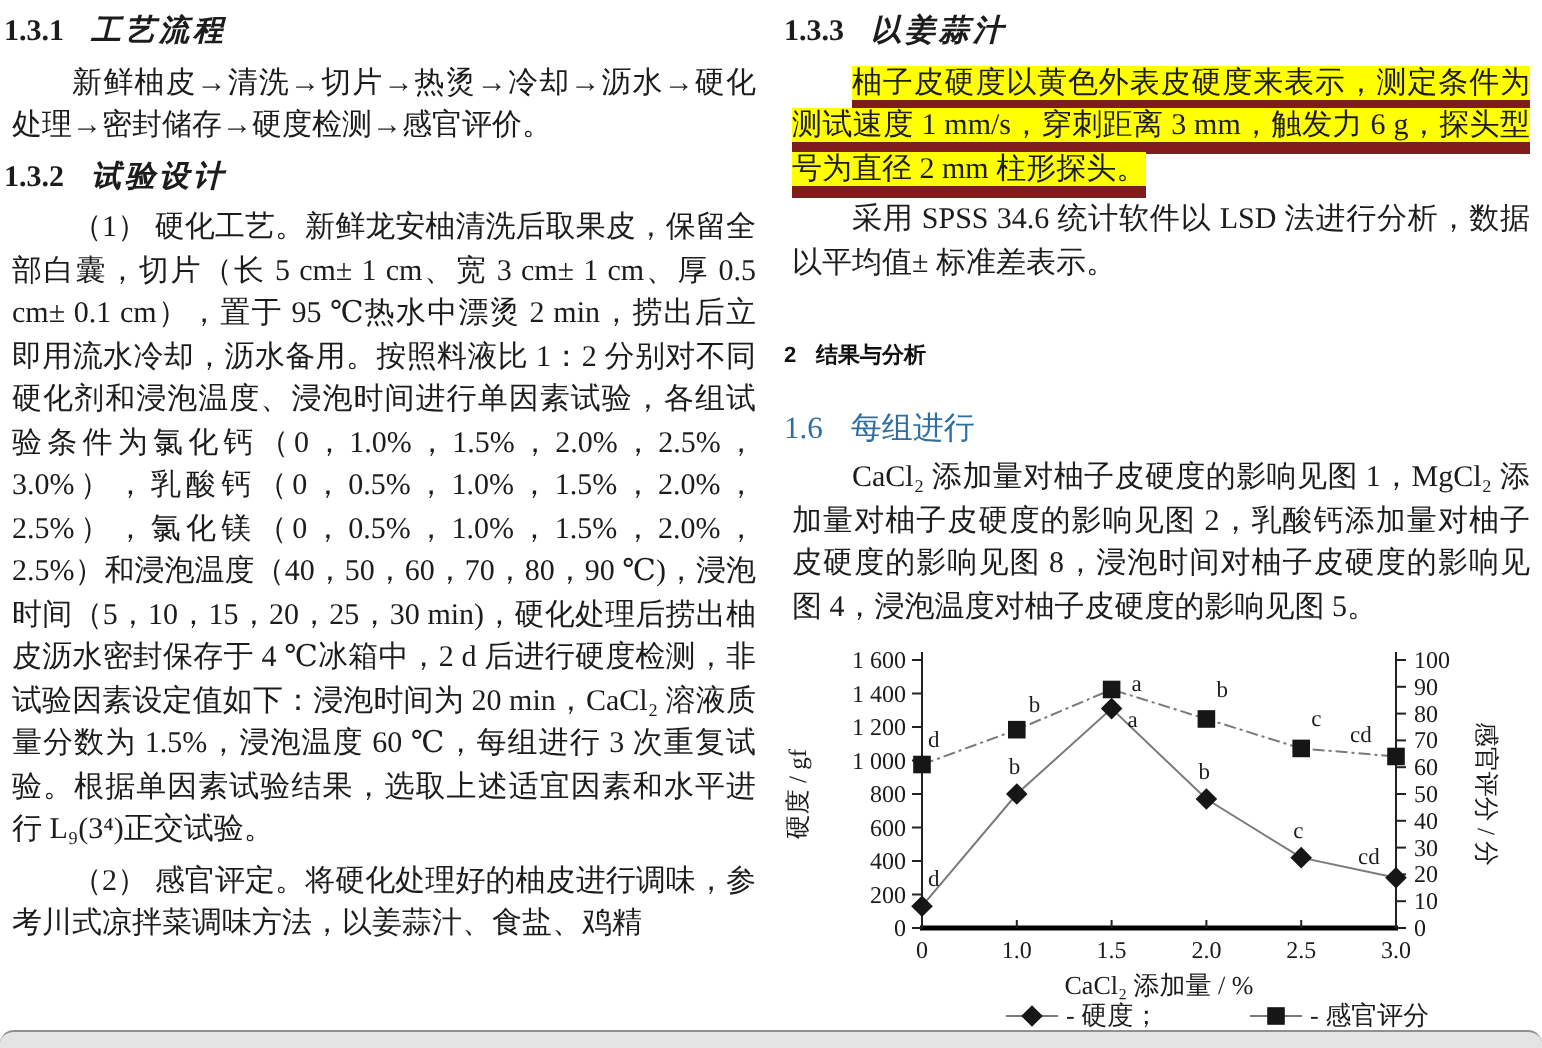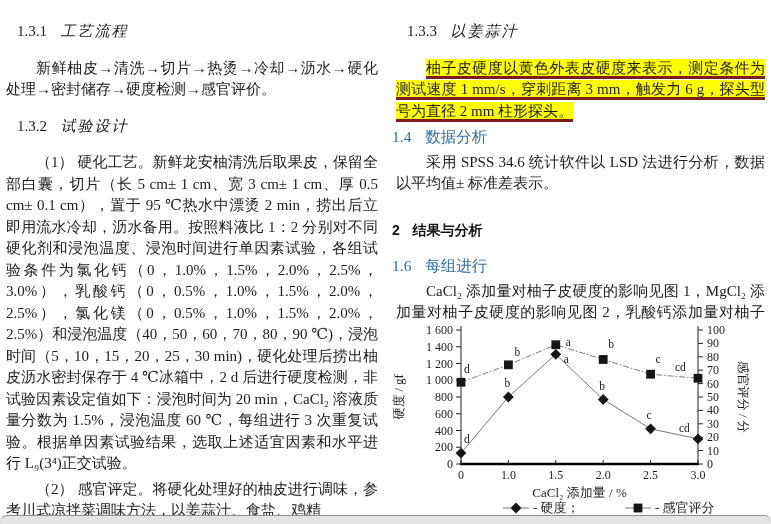--- a/index.html
+++ b/index.html
@@ -9,32 +9,32 @@
     font-family:"Liberation Serif","DejaVu Serif",serif;
     color:#1c1c1c;
   }
   .col{
     position:absolute;top:6px;
     font-size:15px;line-height:21.5px;text-align:justify;
   }
   .col-left{left:2px;width:380px;}
   .col-right{left:392px;width:377px;}
   .para{text-indent:2em;margin:4px;}
-  .h-kai{margin:15px;font-weight:normal;font-size:15px;}
+  .h-kai{margin:0;font-weight:bold;font-size:15px;}
   .h-kai .ht{font-style:italic;margin-left:0.9em;letter-spacing:2px;}
   .h-blue{margin:0;font-weight:normal;font-size:15.5px;color:#2e6fa3;}
   .h-blue .ht{margin-left:0.9em;}
   .h-black{
-    margin:25px 0 14px 0;font-weight:bold;font-size:14px;color:#111;
+    margin:25px 0 14px 0;font-weight:bold;font-size:11px;color:#111;
     font-family:"Liberation Sans","DejaVu Sans",sans-serif;
   }
   .h-black .ht{margin-left:0.9em;}
   .hl{
     background:#ffff00;
-    border-bottom:3px solid #7f1d1d;
+    border-bottom:6px solid #7f1d1d;
     padding-top:1px;
   }
   .figure{
     position:absolute;left:385px;top:321px;width:386px;height:203px;
     background:#ffffff;
   }
   .figure svg{display:block;}
   .bottom-edge{
     position:absolute;left:0;right:0;bottom:0;height:8px;
     background:#e4e4e4;border-top:1px solid #8f8f8f;
@@ -48,21 +48,20 @@
   <h4 class="h-kai"><span>1.3.1</span><span class="ht">工艺流程</span></h4>
   <p class="para">新鲜柚皮→清洗→切片→热烫→冷却→沥水→硬化处理→密封储存→硬度检测→感官评价。</p>
   <h4 class="h-kai"><span>1.3.2</span><span class="ht">试验设计</span></h4>
   <p class="para">（1） 硬化工艺。新鲜龙安柚清洗后取果皮，保留全部白囊，切片（长 5 cm± 1 cm、宽 3 cm± 1 cm、厚 0.5 cm± 0.1 cm），置于 95 ℃热水中漂烫 2 min，捞出后立即用流水冷却，沥水备用。按照料液比 1：2 分别对不同硬化剂和浸泡温度、浸泡时间进行单因素试验，各组试验条件为氯化钙（0，1.0%，1.5%，2.0%，2.5%，3.0%），乳酸钙（0，0.5%，1.0%，1.5%，2.0%，2.5%），氯化镁（0，0.5%，1.0%，1.5%，2.0%，2.5%）和浸泡温度（40，50，60，70，80，90 ℃)，浸泡时间（5，10，15，20，25，30 min)，硬化处理后捞出柚皮沥水密封保存于 4 ℃冰箱中，2 d 后进行硬度检测，非试验因素设定值如下：浸泡时间为 20 min，CaCl₂ 溶液质量分数为 1.5%，浸泡温度 60 ℃，每组进行 3 次重复试验。根据单因素试验结果，选取上述适宜因素和水平进行 L₉(3⁴)正交试验。</p>
   <p class="para">（2） 感官评定。将硬化处理好的柚皮进行调味，参考川式凉拌菜调味方法，以姜蒜汁、食盐、鸡精</p>
 </div>
 
 <div class="col col-right">
   <h4 class="h-kai"><span>1.3.3</span><span class="ht">以姜蒜汁</span></h4>
   <p class="para"><span class="hl">柚子皮硬度以黄色外表皮硬度来表示，测定条件为测试速度 1 mm/s，穿刺距离 3 mm，触发力 6 g，探头型号为直径 2 mm 柱形探头。</span></p>
-  <h4 class="h-blue"><span>1.4</span><span class="ht">数据分析</span></h4>
   <p class="para">采用 SPSS 34.6 统计软件以 LSD 法进行分析，数据以平均值± 标准差表示。</p>
   <h4 class="h-black"><span>2</span><span class="ht">结果与分析</span></h4>
   <h4 class="h-blue"><span>1.6</span><span class="ht">每组进行</span></h4>
   <p class="para">CaCl₂ 添加量对柚子皮硬度的影响见图 1，MgCl₂ 添加量对柚子皮硬度的影响见图 2，乳酸钙添加量对柚子皮硬度的影响见图 8，浸泡时间对柚子皮硬度的影响见图 4，浸泡温度对柚子皮硬度的影响见图 5。</p>
 </div>
 
 <div class="figure">
   <svg id="chart-svg" width="386" height="203" viewBox="0 0 386 203" xmlns="http://www.w3.org/2000/svg">
       <line x1="76" y1="5" x2="76" y2="143" stroke="#222" stroke-width="1"></line>
       <line x1="313" y1="5" x2="313" y2="143" stroke="#222" stroke-width="1"></line>

